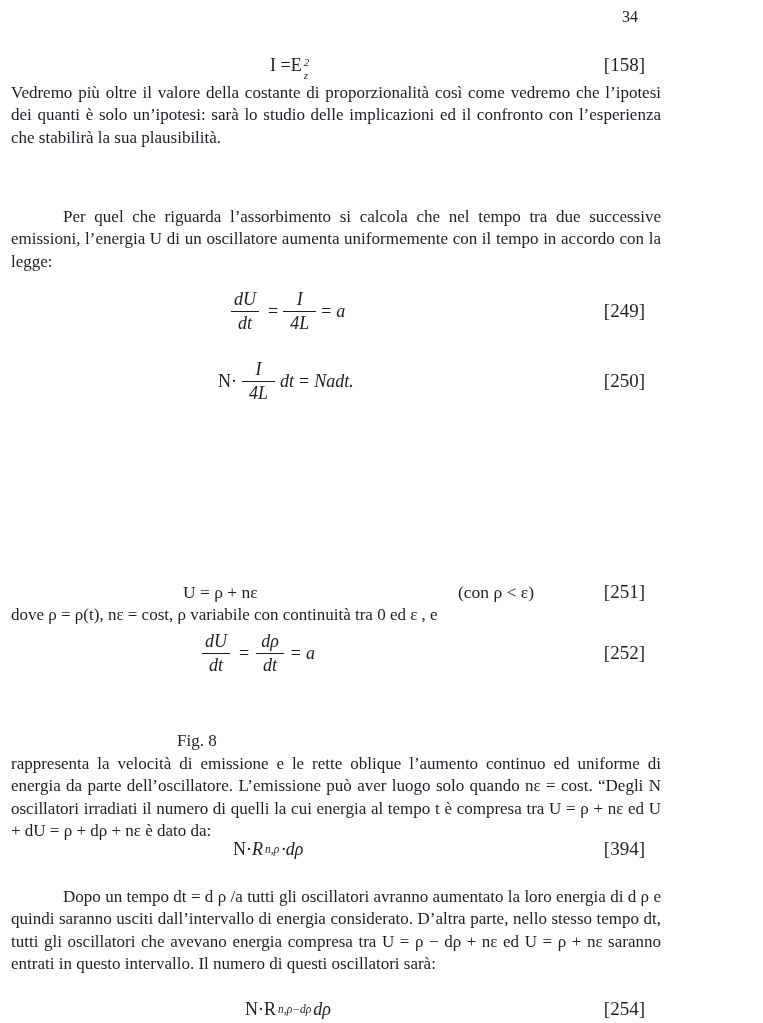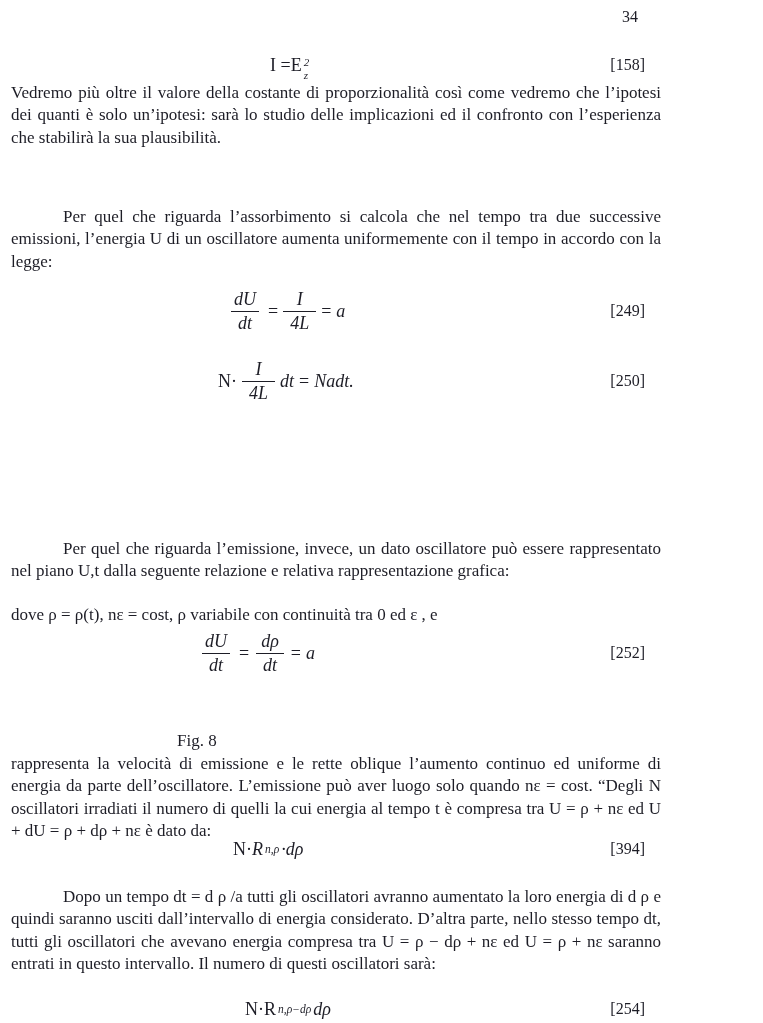--- a/index.html
+++ b/index.html
@@ -15,21 +15,21 @@
   .para.noj{text-align:left;}
   .indent{text-indent:52px;}
   .heading{left:11px;width:650px;font-size:17px;letter-spacing:.2px;}
 
   
   .eq-row{left:11px;width:650px;display:flex;align-items:center;
           font-size:18px;}
   .eq-content{font-style:italic;white-space:nowrap;display:inline-flex;
               align-items:center;}
   .roman{font-style:normal;}
-  .eq-num{margin-left:auto;padding-right:16px;font-size:16px;
+  .eq-num{margin-left:auto;padding-right:16px;font-size:19px;
           font-style:normal;}
 
   .frac{display:inline-flex;flex-direction:column;align-items:center;
         margin:0 5px;line-height:1.15;}
   .frac .num{padding:0 7px 1px;}
   .frac .den{border-top:1.5px solid #1d1d26;padding:1px 7px 0;}
 
   .supsub{display:inline-flex;flex-direction:column;align-items:flex-start;
           font-size:11px;line-height:1.15;vertical-align:-5px;margin-left:2px;
           transform:translateY(4px);}
@@ -87,22 +87,26 @@
           <span class="den">4L</span>
         </span>
       <span style="margin-right:5px;">dt</span>
       <span class="roman" style="margin-right:5px;">=</span>
       <span>Nadt.</span>
     </span>
     <span class="eq-num">[250]</span>
   </div>
 
 
-  <div class="abs para indent" style="top:538px;">Per quel che riguarda l’emissione, invece, un dato oscillatore  può essere rappresentato nel piano U,t  dalla seguente relazione e relativa rappresentazione grafica:</div>
 
+  <div class="abs eq-row" style="top:580px;height:24px;font-size:17.5px;">
+    <span class="eq-content" style="margin-left:172px;font-style:normal;">U = ρ + nε</span>
+    <span class="eq-content" style="position:absolute;left:447px;font-style:normal;">(con ρ &lt; ε)</span>
+    <span class="eq-num">[251]</span>
+  </div>
 
   <div class="abs para noj" style="top:604px;">dove ρ = ρ(t), nε  = cost,  ρ  variabile con continuità tra 0 ed ε ,  e</div>
 
   <div class="abs eq-row" style="top:630px;height:46px;">
     <span class="eq-content" style="margin-left:182px;">
       <span class="frac">
           <span class="num">dU</span>
           <span class="den">dt</span>
         </span>
       <span class="roman">=</span>

